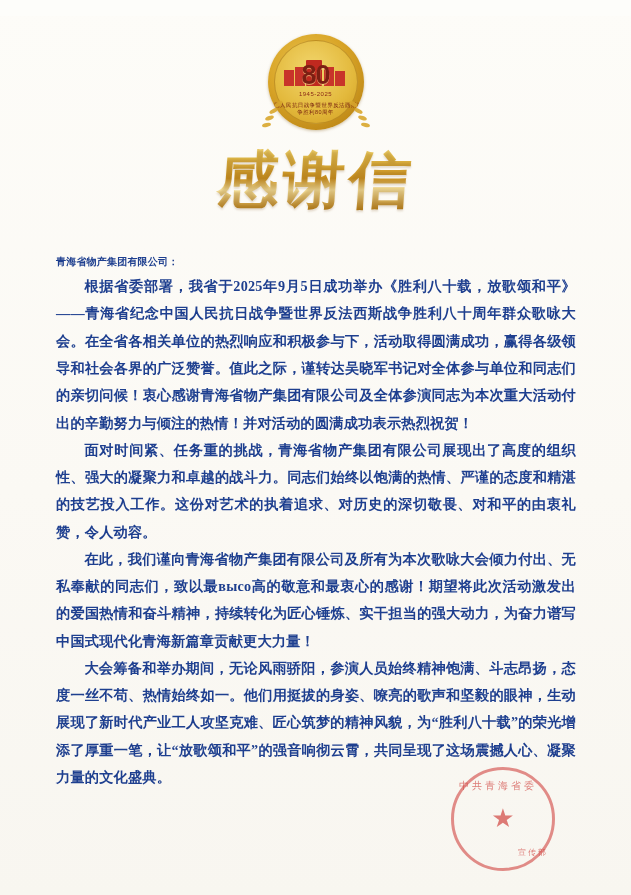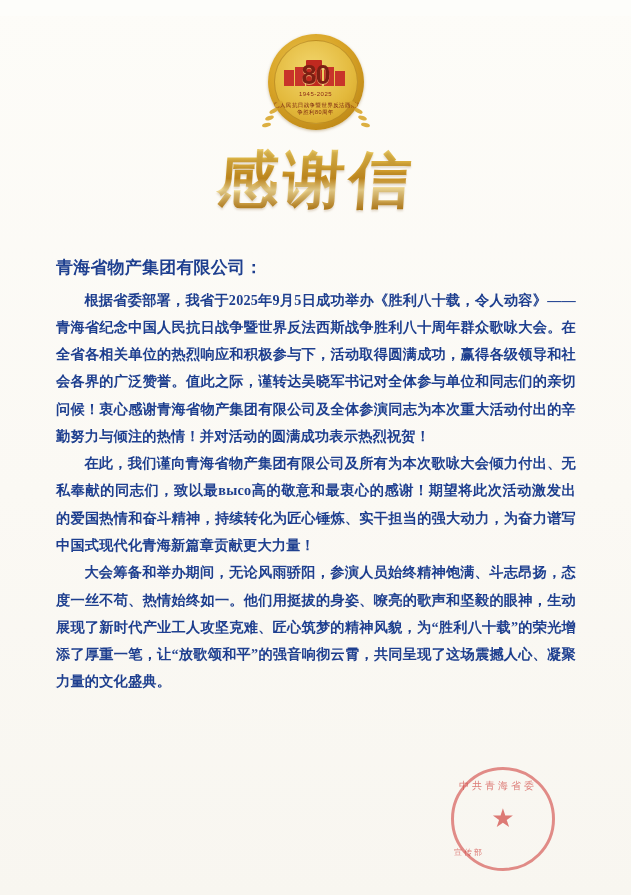--- a/index.html
+++ b/index.html
@@ -161,21 +161,21 @@
     width: 520px;
     color: #1e3f8f;
     font-size: 14.2px;
     line-height: 1.92;
     font-weight: bold;
     letter-spacing: 0.2px;
     text-align: justify;
   }
   .salutation {
     margin: 0 0 2px 0;
-    font-size: 17px;
+    font-size: 10px;
     color: #1e3f8f;
     font-family: Liberation Serif, serif;
   }
   .para {
     margin: 0;
     text-indent: 2em;
   }
 
   
   .sign-block {
@@ -219,23 +219,23 @@
     left: 0; right: 10px;
     top: 9px;
     text-align: center;
     font-family: "Liberation Sans", sans-serif;
     font-size: 10px;
     letter-spacing: 3px;
     color: rgba(201, 36, 32, 0.72);
   }
   .seal-text-bottom {
     position: absolute;
-    left: 0; right: 16px;
+    left: 0; right: 4px;
     bottom: 10px;
-    text-align: left;
+    text-align: right;
     font-family: "Liberation Sans", sans-serif;
     font-size: 8px;
     letter-spacing: 2px;
     color: rgba(201, 36, 32, 0.72);
   }
   .topstrip {
     position: absolute;
     top: 0; left: 0;
     width: 631px;
     height: 16px;
@@ -278,21 +278,22 @@
       </div>
     </div>
   </div>
 
   <div class="title-wrap">
     <span class="title-cn">感谢信</span>
   </div>
 
   <div class="letter">
     <p class="salutation">青海省物产集团有限公司：</p>
-    <p class="para">根据省委部署，我省于2025年9月5日成功举办《胜利八十载，令人动容》——青海省纪念中国人民抗日战争暨世界反法西斯战争胜利八十周年群众歌咏大会。在全省各相关单位的热烈响应和积极参与下，活动取得圆满成功，赢得各级领导和社会各界的广泛赞誉。值此之际，谨转达吴晓军书记对全体参与单位和同志们的亲切问候！衷心感谢青海省物产集团有限公司及全体参演同志为本次重大活动付出的辛勤努力与倾注的热情！并对活动的圆满成功表示热烈祝贺！</p>
+    <p class="para">根据省委部署，我省于2025年9月5日成功举办《胜利八十载，放歌颂和平》——青海省纪念中国人民抗日战争暨世界反法西斯战争胜利八十周年群众歌咏大会。在全省各相关单位的热烈响应和积极参与下，活动取得圆满成功，赢得各级领导和社会各界的广泛赞誉。值此之际，谨转达吴晓军书记对全体参与单位和同志们的亲切问候！衷心感谢青海省物产集团有限公司及全体参演同志为本次重大活动付出的辛勤努力与倾注的热情！并对活动的圆满成功表示热烈祝贺！</p>
+    <p class="para">面对时间紧、任务重的挑战，青海省物产集团有限公司展现出了高度的组织性、强大的凝聚力和卓越的战斗力。同志们始终以饱满的热情、严谨的态度和精湛的技艺投入工作。这份对艺术的执着追求、对历史的深切敬畏、对和平的由衷礼赞，令人动容。</p>
     <p class="para">在此，我们谨向青海省物产集团有限公司及所有为本次歌咏大会倾力付出、无私奉献的同志们，致以最высо高的敬意和最衷心的感谢！期望将此次活动激发出的爱国热情和奋斗精神，持续转化为匠心锤炼、实干担当的强大动力，为奋力谱写中国式现代化青海新篇章贡献更大力量！</p>
     <p class="para">大会筹备和举办期间，无论风雨骄阳，参演人员始终精神饱满、斗志昂扬，态度一丝不苟、热情始终如一。他们用挺拔的身姿、嘹亮的歌声和坚毅的眼神，生动展现了新时代产业工人攻坚克难、匠心筑梦的精神风貌，为“胜利八十载”的荣光增添了厚重一笔，让“放歌颂和平”的强音响彻云霄，共同呈现了这场震撼人心、凝聚力量的文化盛典。</p>
   </div>
 
   <div class="seal">
     <div class="seal-text-top">中共青海省委</div>
     <div class="seal-star">★</div>
     <div class="seal-text-bottom">宣传部</div>
   </div>
 

